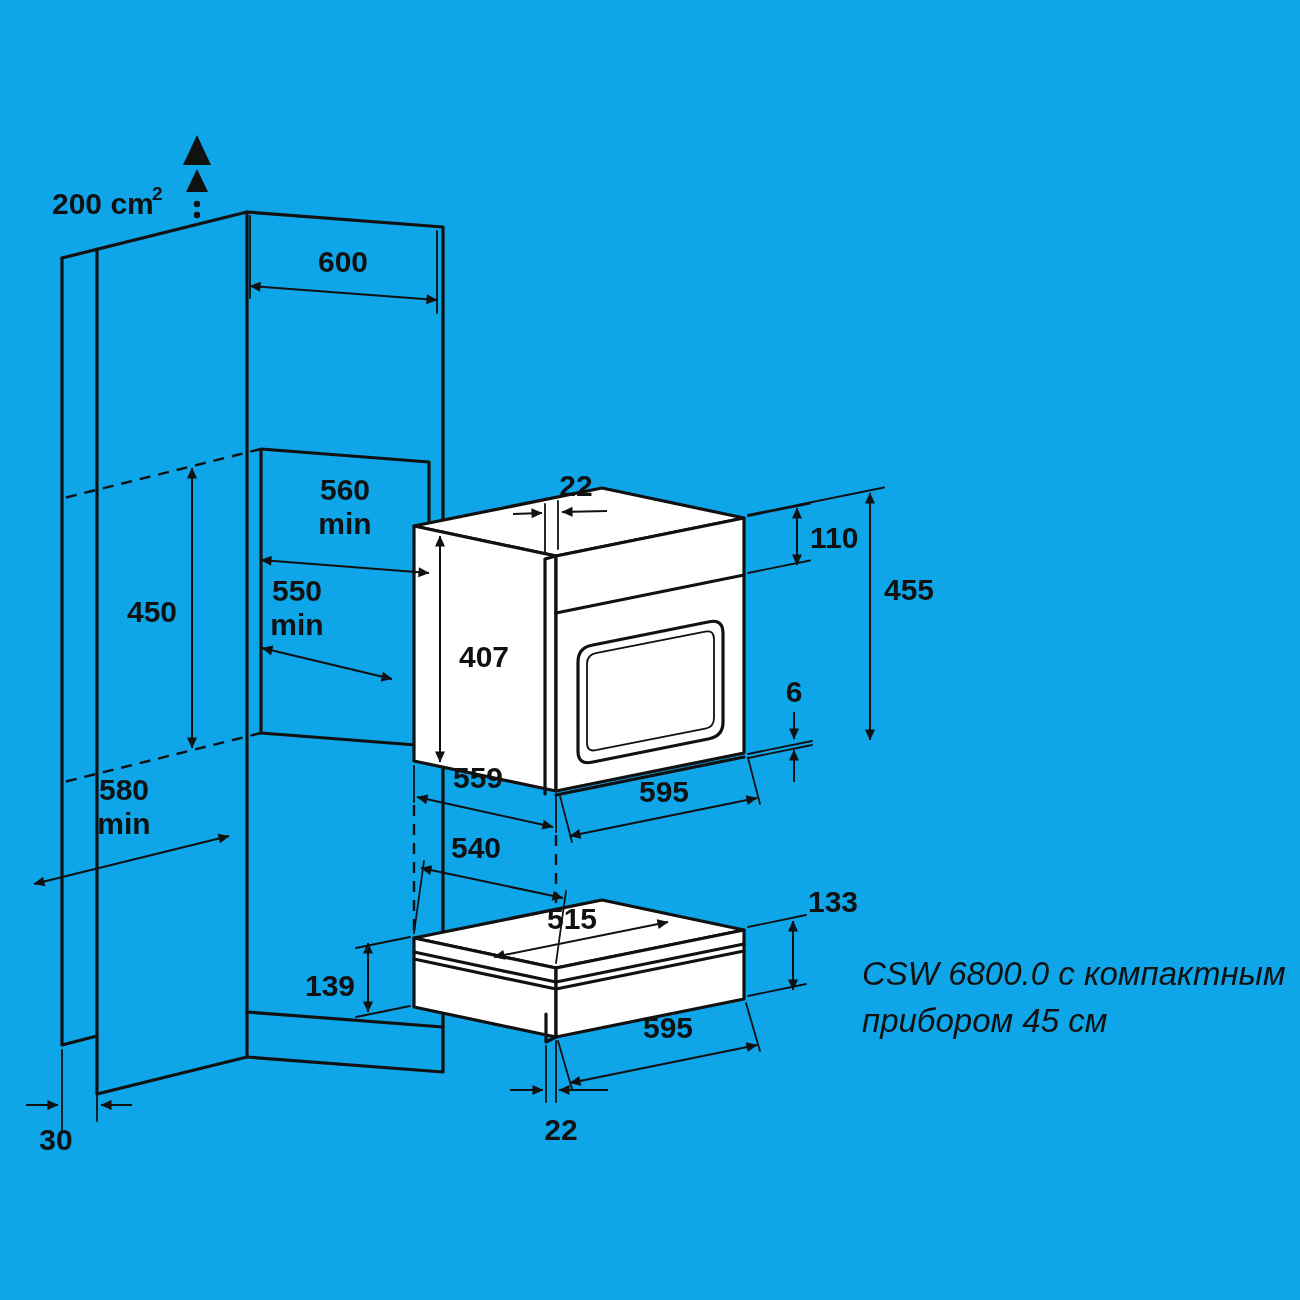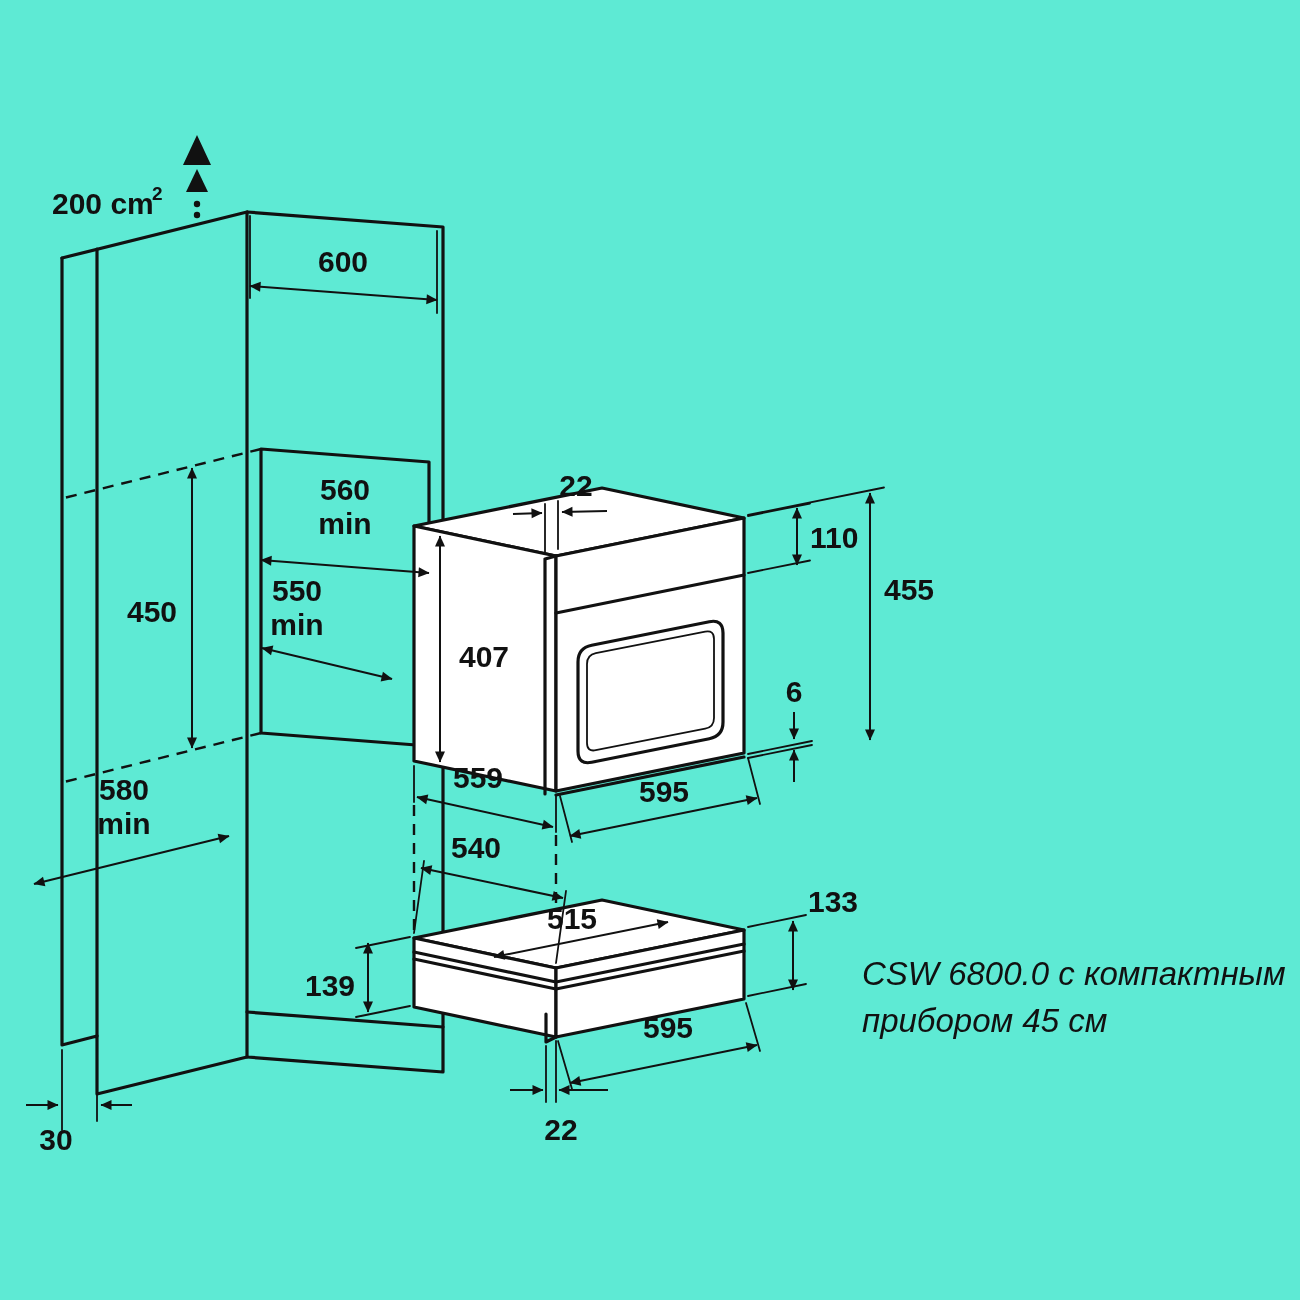--- a/index.html
+++ b/index.html
@@ -1,20 +1,20 @@
 <!DOCTYPE html>
 <html><head>
 <meta charset="utf-8">
 <style>
   html, body { margin: 0; padding: 0; background: #ffffff; }
   .stage {
     position: relative;
     width: 1300px;
     height: 1300px;
-    background: #5eead4;
+    background: #0ea5e9;
     overflow: hidden;
     font-family: "Liberation Sans", sans-serif;
   }
   svg { display: block; width: 1300px; height: 1300px; }
 
   .ol   { fill: none; stroke: #111111; stroke-width: 3.2; stroke-linejoin: round; stroke-linecap: round; }
   .olf  { fill: #ffffff; stroke: #111111; stroke-width: 3.2; stroke-linejoin: round; stroke-linecap: round; }
   .thin { fill: none; stroke: #111111; stroke-width: 1.8; stroke-linecap: round; }
   .dim  { fill: none; stroke: #111111; stroke-width: 2;   stroke-linecap: butt; }
   .dash { fill: none; stroke: #111111; stroke-width: 2.4; stroke-dasharray: 11 8; stroke-linecap: butt; }

